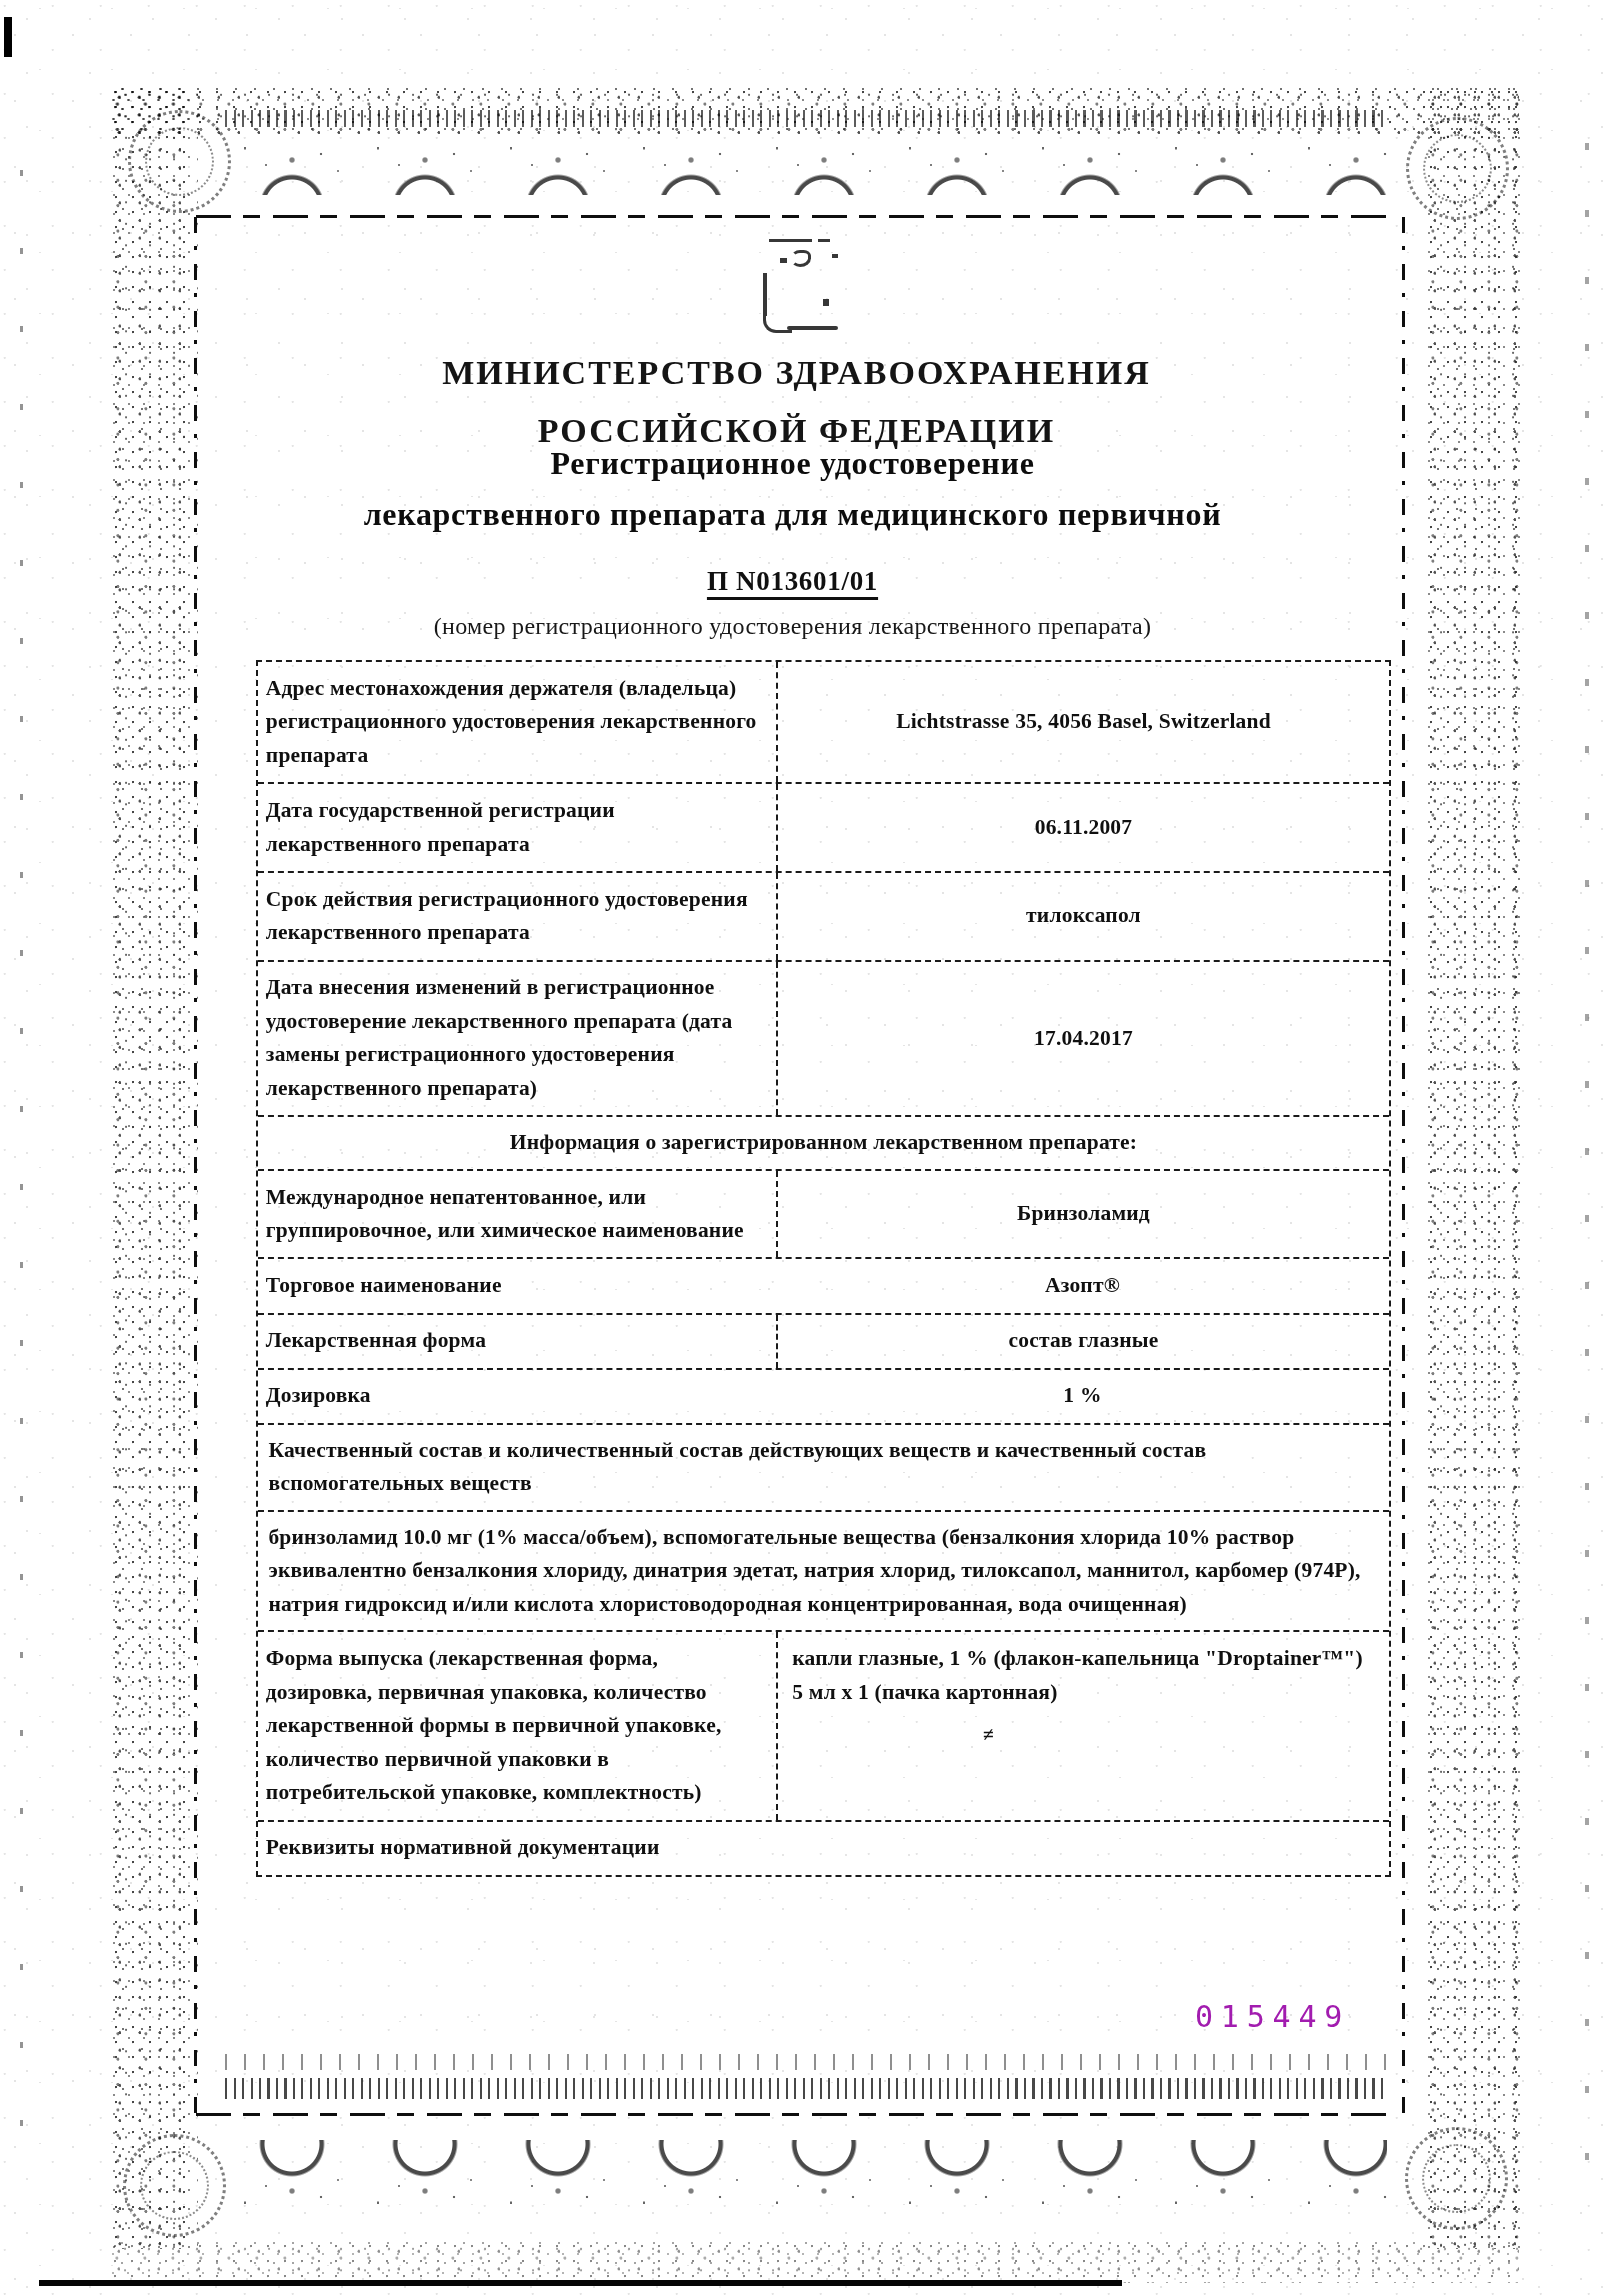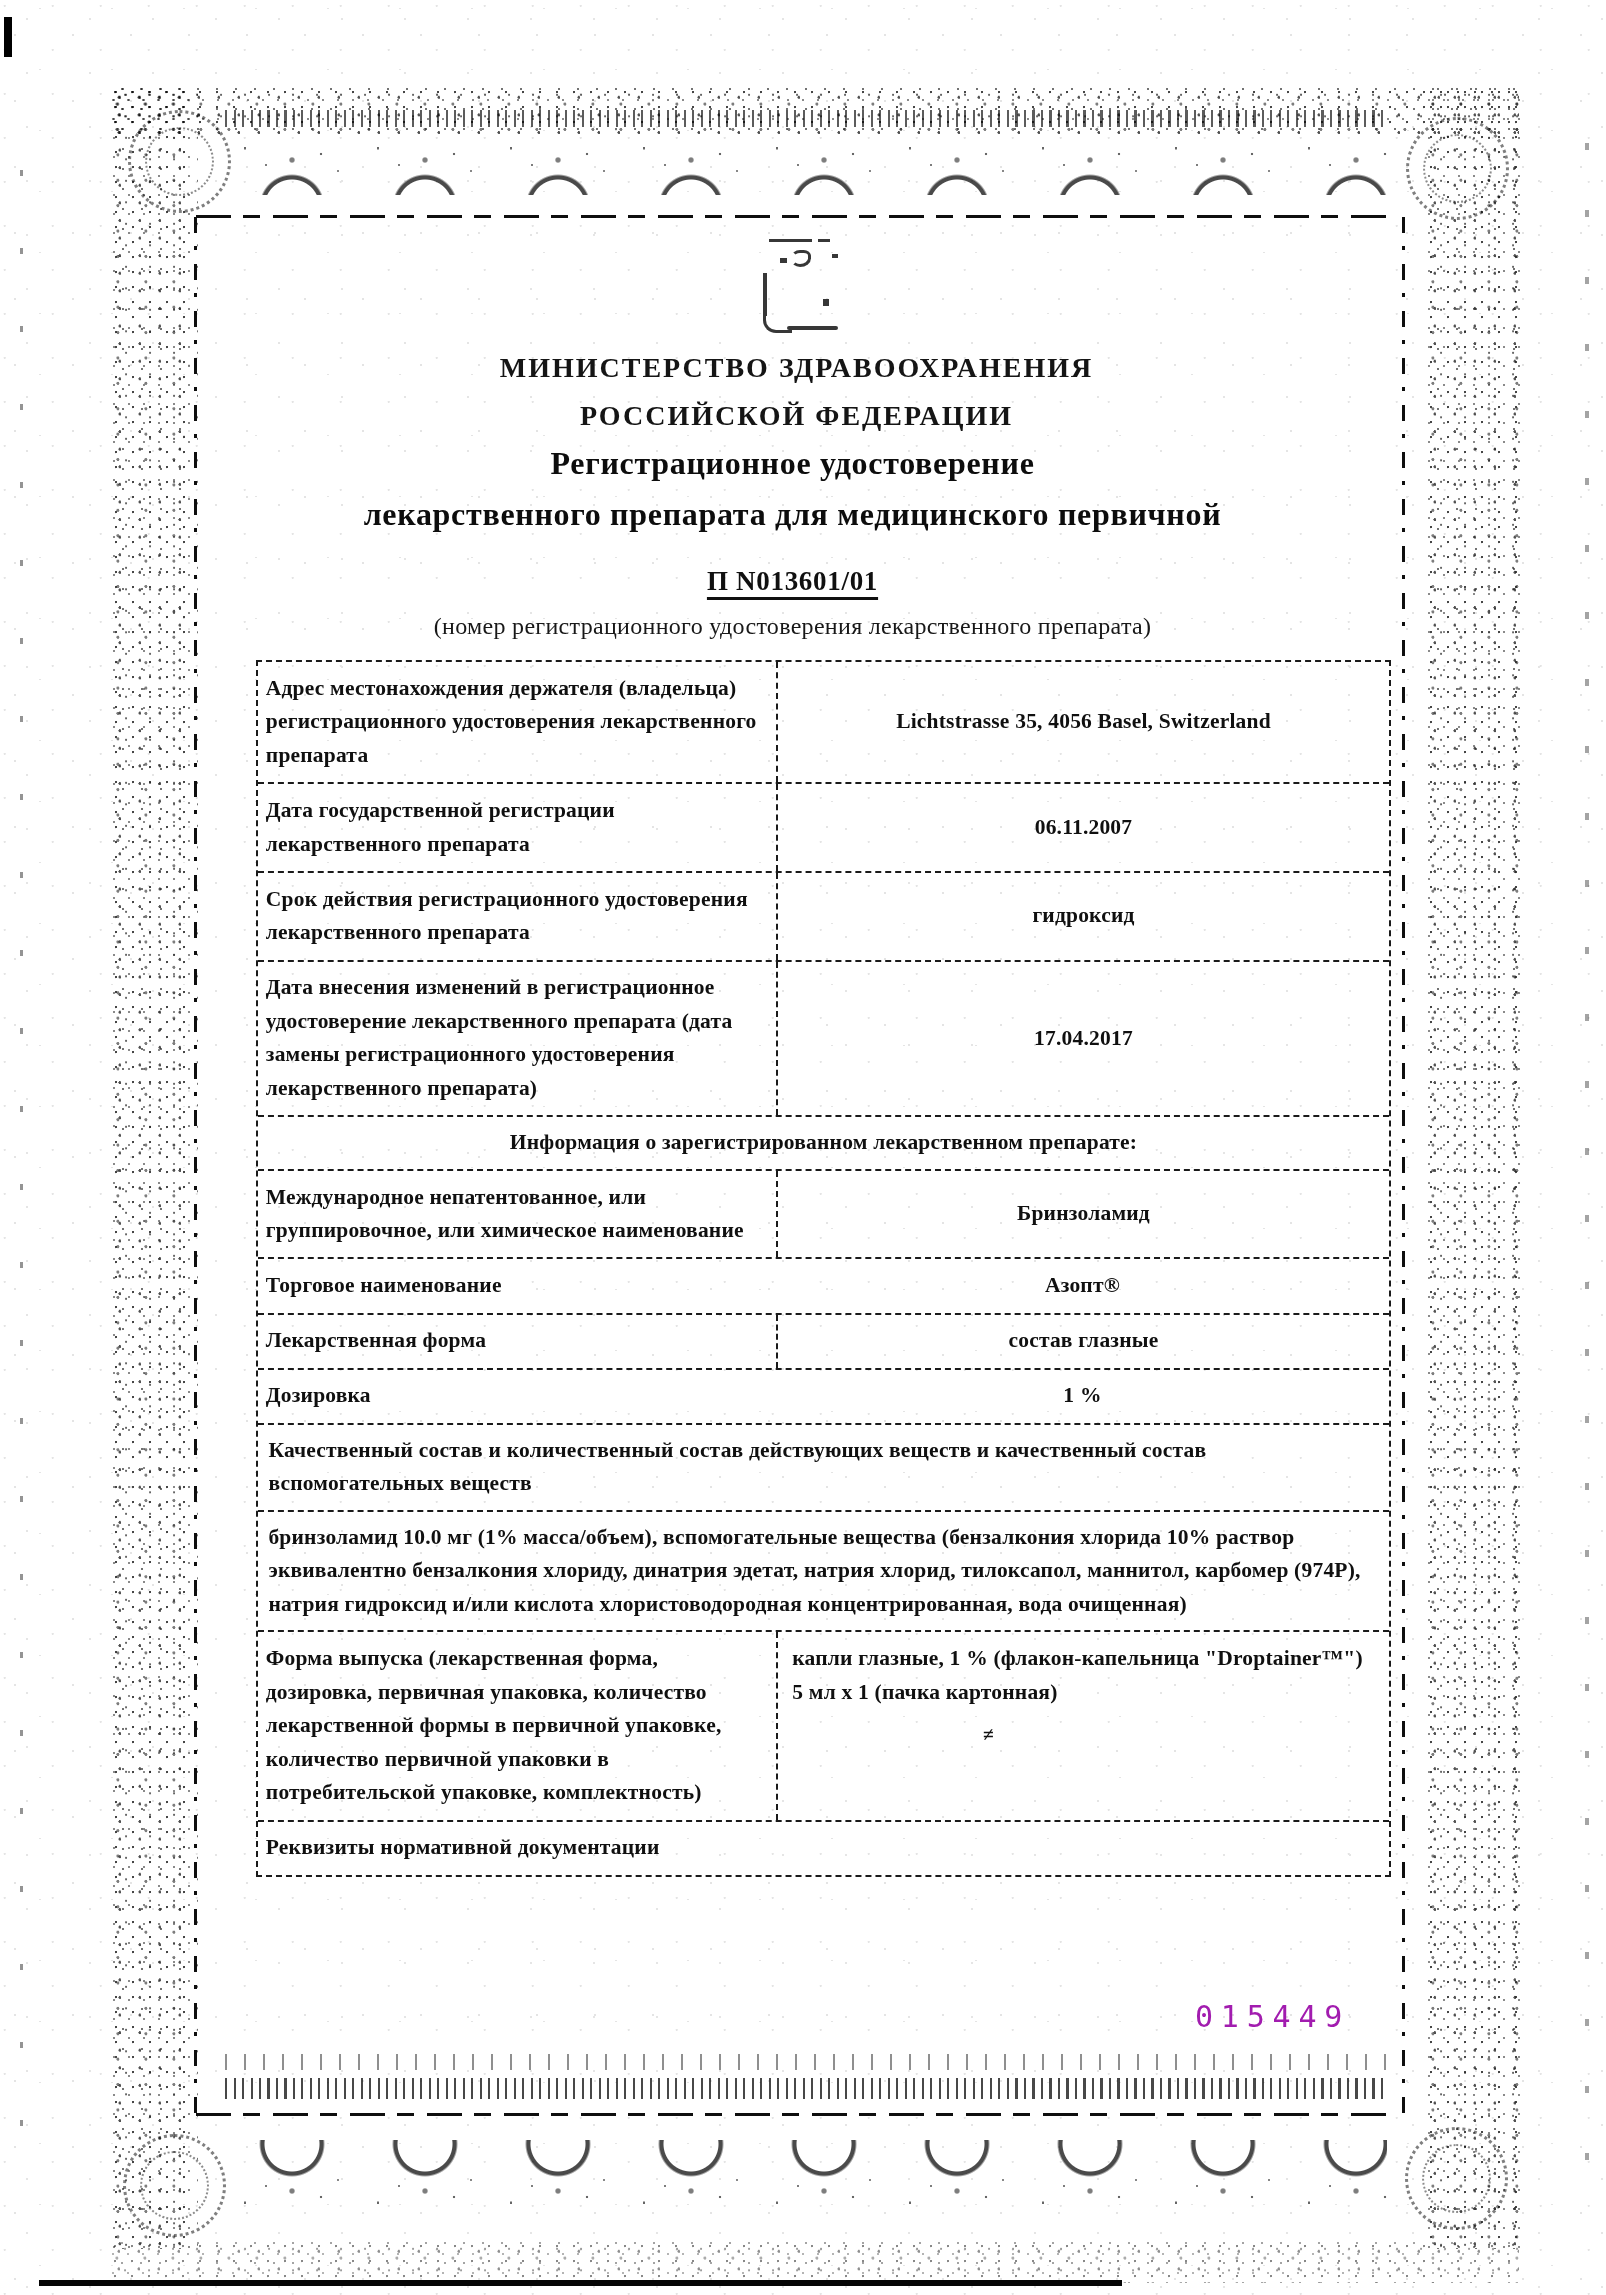--- a/index.html
+++ b/index.html
@@ -97,21 +97,21 @@
   .emblem .e-corner{position:absolute;left:1.3px;top:68px;width:26px;height:26px;border-left:3.9px solid #151515;border-bottom:3.9px solid #151515;border-bottom-left-radius:13px;}
   .emblem .e-bottom{position:absolute;left:25px;top:90px;width:51px;height:3.9px;background:#151515;border-radius:2px;}
   .emblem .e-squig{position:absolute;left:29px;top:14.3px;width:14.3px;height:10.4px;border:3.3px solid #151515;border-radius:50% 40% 60% 50%;border-left-color:transparent;}
   .emblem .e-dot1{position:absolute;left:18px;top:22px;width:6.5px;height:5.2px;background:#151515;}
   .emblem .e-dot2{position:absolute;left:70px;top:18px;width:5.9px;height:3.9px;background:#151515;}
   .emblem .e-dot3{position:absolute;left:61px;top:63px;width:5.9px;height:6.5px;background:#151515;}
   
   .content{position:absolute;left:196px;right:218px;top:0;text-align:center;}
   .ministry{
     position:absolute;left:8px;right:0;top:344px;
-    font-size:28px;font-weight:700;letter-spacing:2px;line-height:1.7;
+    font-size:34px;font-weight:700;letter-spacing:2px;line-height:1.7;
     white-space:pre-line;color:#151515;
     filter:blur(0.2px);
   }
   .doc-title{
     position:absolute;left:0;right:0;top:438px;
     font-size:32px;font-weight:700;letter-spacing:0.7px;line-height:1.6;
     white-space:pre-line;color:#0d0d0d;
     filter:blur(0.2px);
   }
   .reg-number{
@@ -213,21 +213,21 @@
       <div class="cell-r">Lichtstrasse 35, 4056 Basel, Switzerland</div>
     </div>
 
     <div class="t-row">
       <div class="cell-l">Дата государственной регистрации лекарственного препарата</div>
       <div class="cell-r">06.11.2007</div>
     </div>
 
     <div class="t-row">
       <div class="cell-l">Срок действия регистрационного удостоверения лекарственного препарата</div>
-      <div class="cell-r">гидроксид</div>
+      <div class="cell-r">тилоксапол</div>
     </div>
 
     <div class="t-row">
       <div class="cell-l">Дата внесения изменений в регистрационное удостоверение лекарственного препарата (дата замены регистрационного удостоверения лекарственного препарата)</div>
       <div class="cell-r">17.04.2017</div>
     </div>
 
     <div class="t-full center">Информация о зарегистрированном лекарственном препарате:</div>
 
     <div class="t-row">

